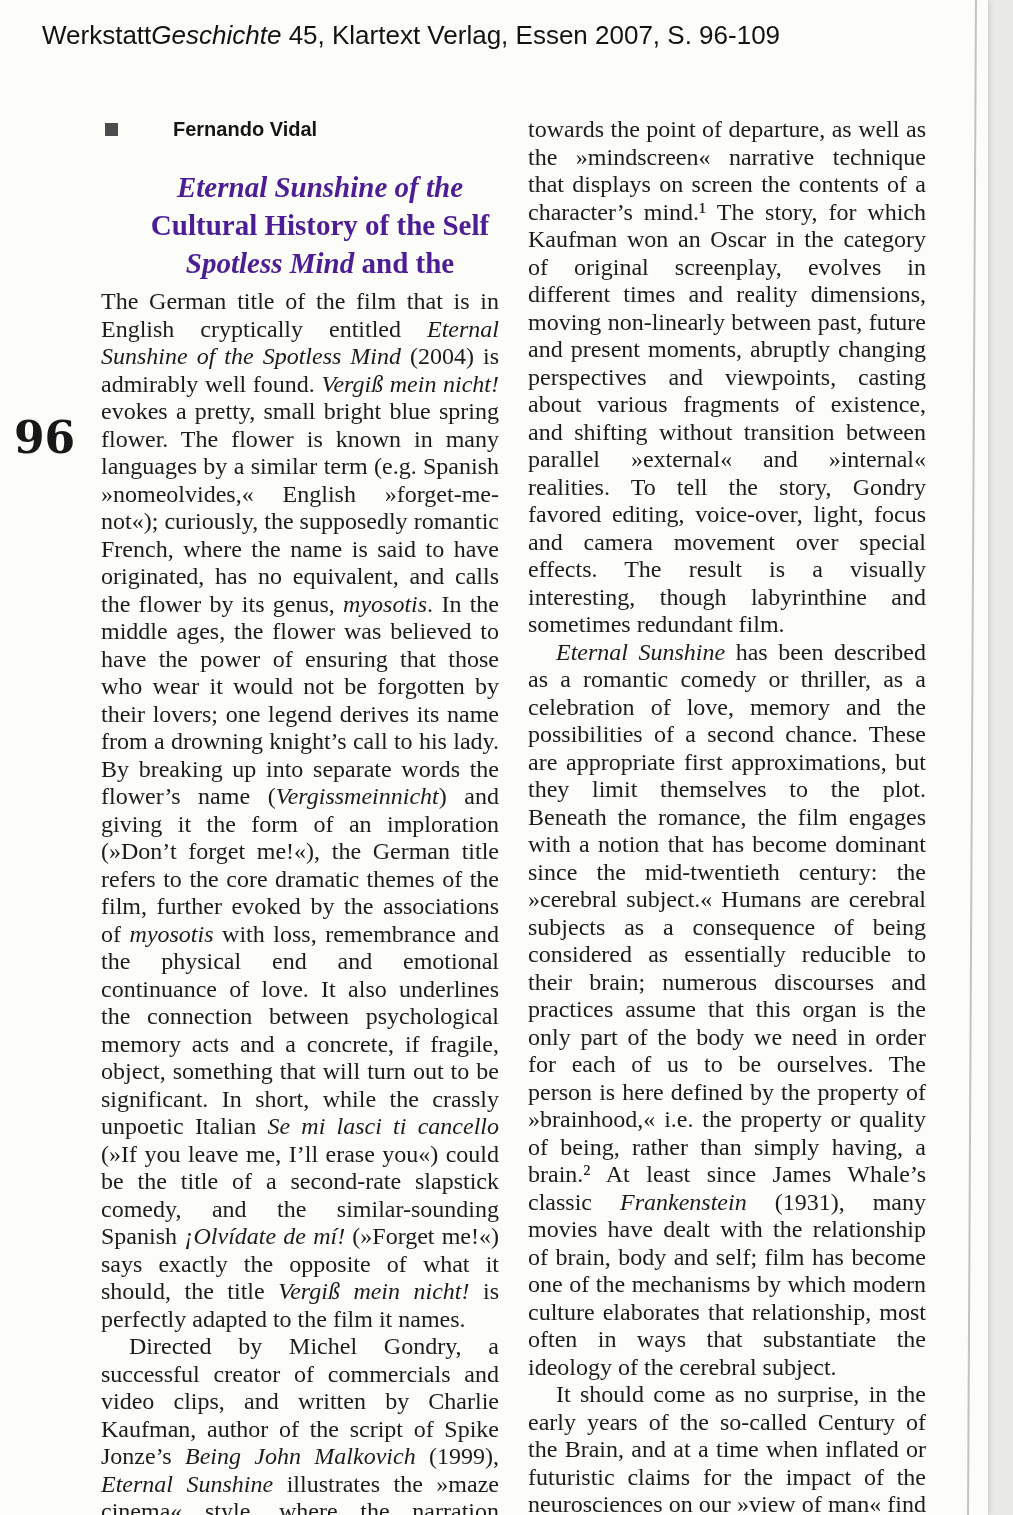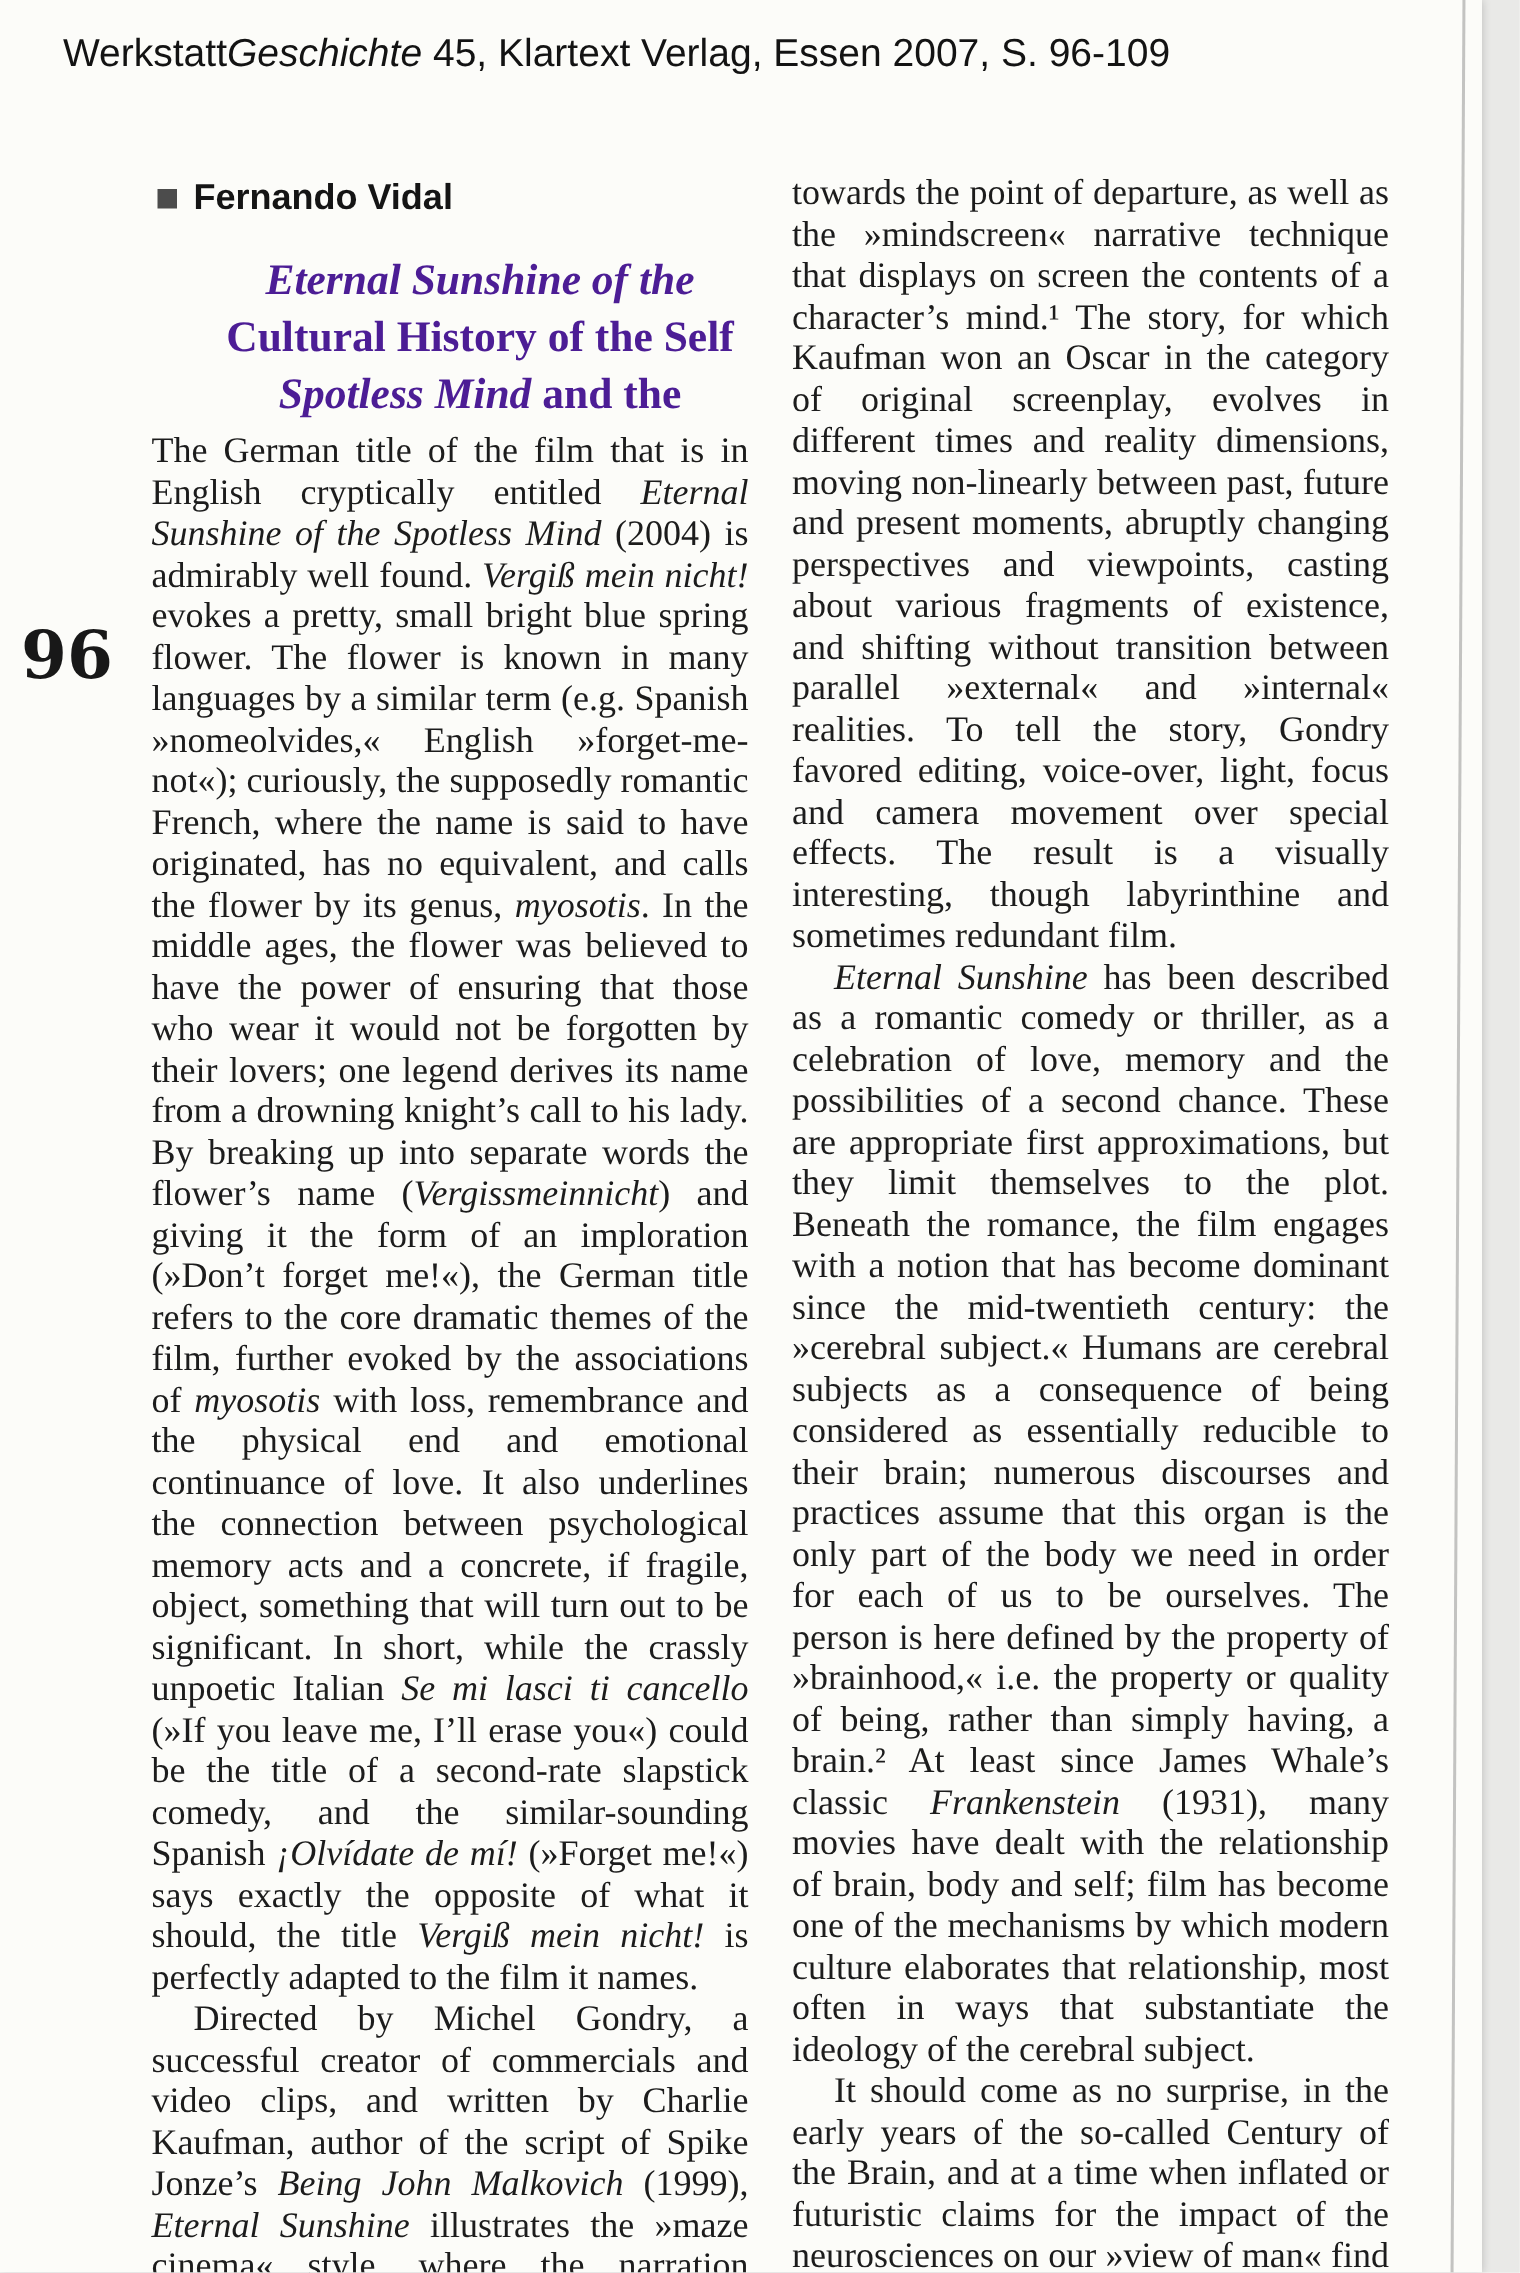--- a/index.html
+++ b/index.html
@@ -18,22 +18,22 @@
     font-size:26px; color:#131313; white-space:nowrap;
   }
   .pagenum {
     position:absolute; left:14px; top:412px;
     font-family:"DejaVu Serif", serif;
     font-weight:bold; font-size:44px; color:#181818;
   }
   .author {
     position:absolute; left:105px; top:118px;
     font-family:"Liberation Sans", sans-serif;
-    font-weight:bold; font-size:24px; color:#151515;
-    display:flex; align-items:center;
+    font-weight:bold; font-size:20px; color:#151515;
+    display:flex; align-items:center;gap:44px;
   }
   .bullet {
     display:inline-block; width:13px; height:13px;
     background:#4c4c4c; margin-right:11px; flex:0 0 auto;
   }
   .title {
     position:absolute; left:105px; top:168px;
     font-family:Liberation Serif, serif;
     font-weight:bold; font-size:29px; line-height:38px;
     color:#4c1d95; width:430px;text-align:center;

